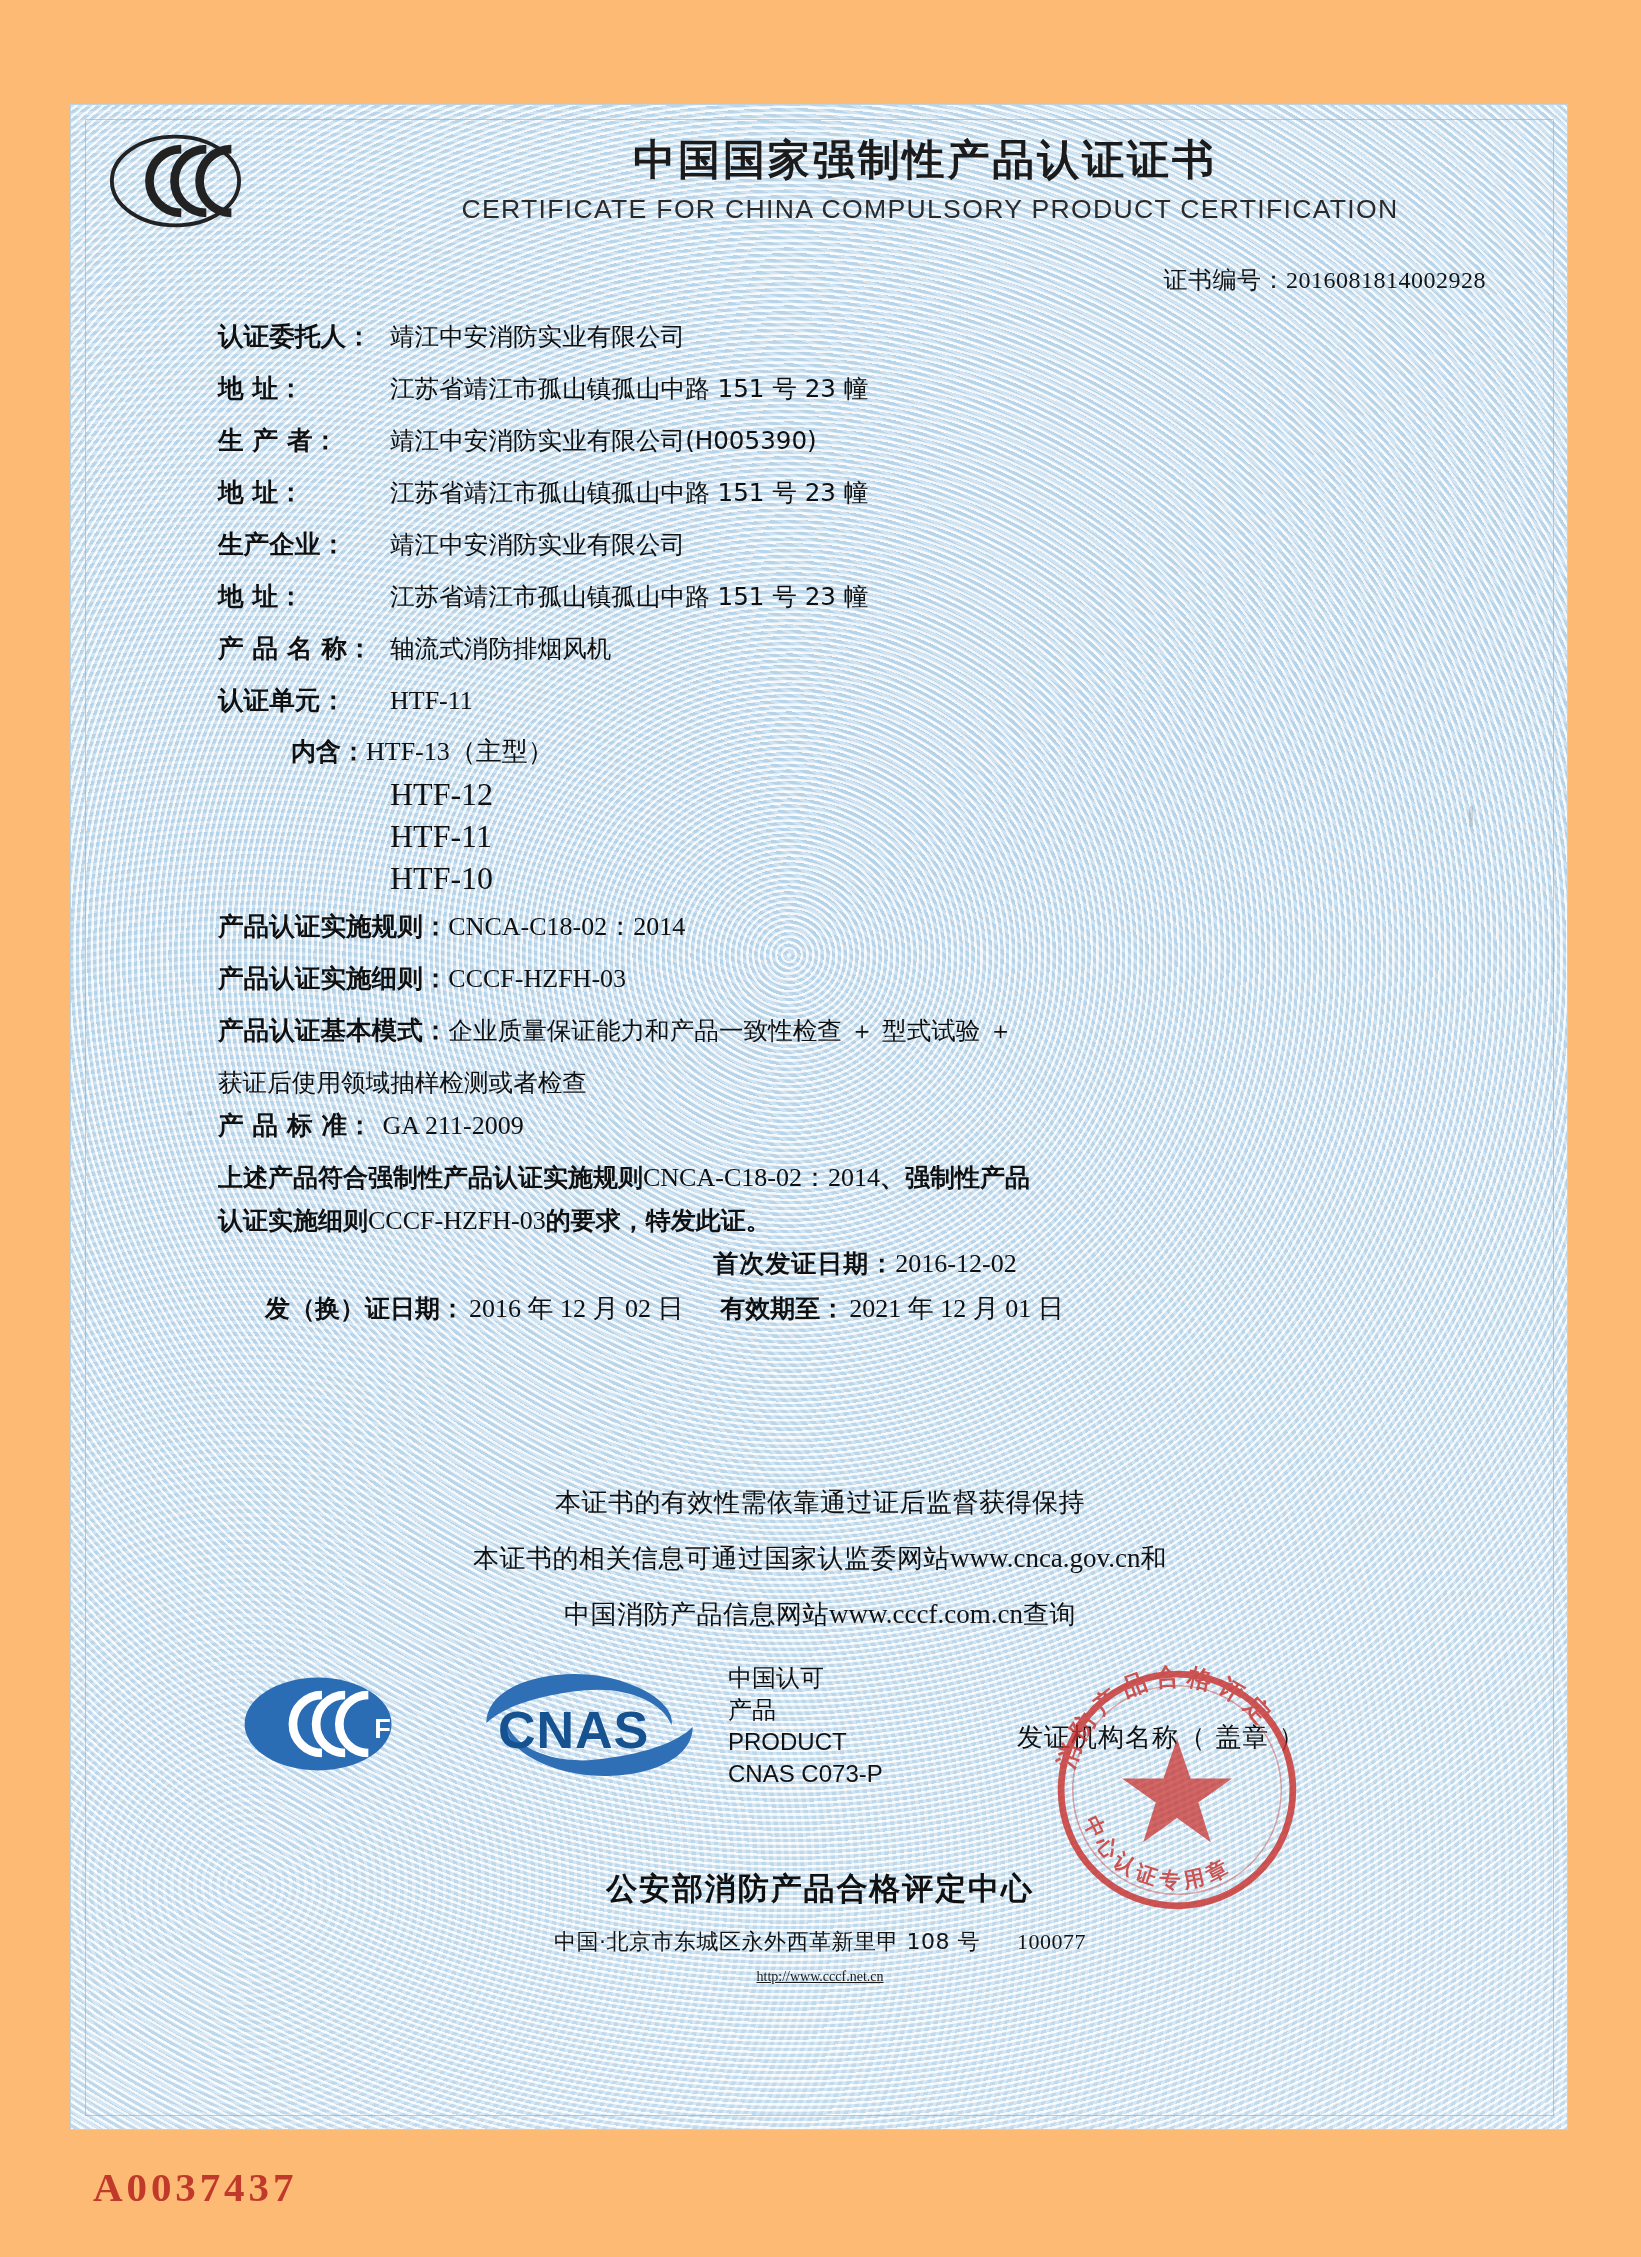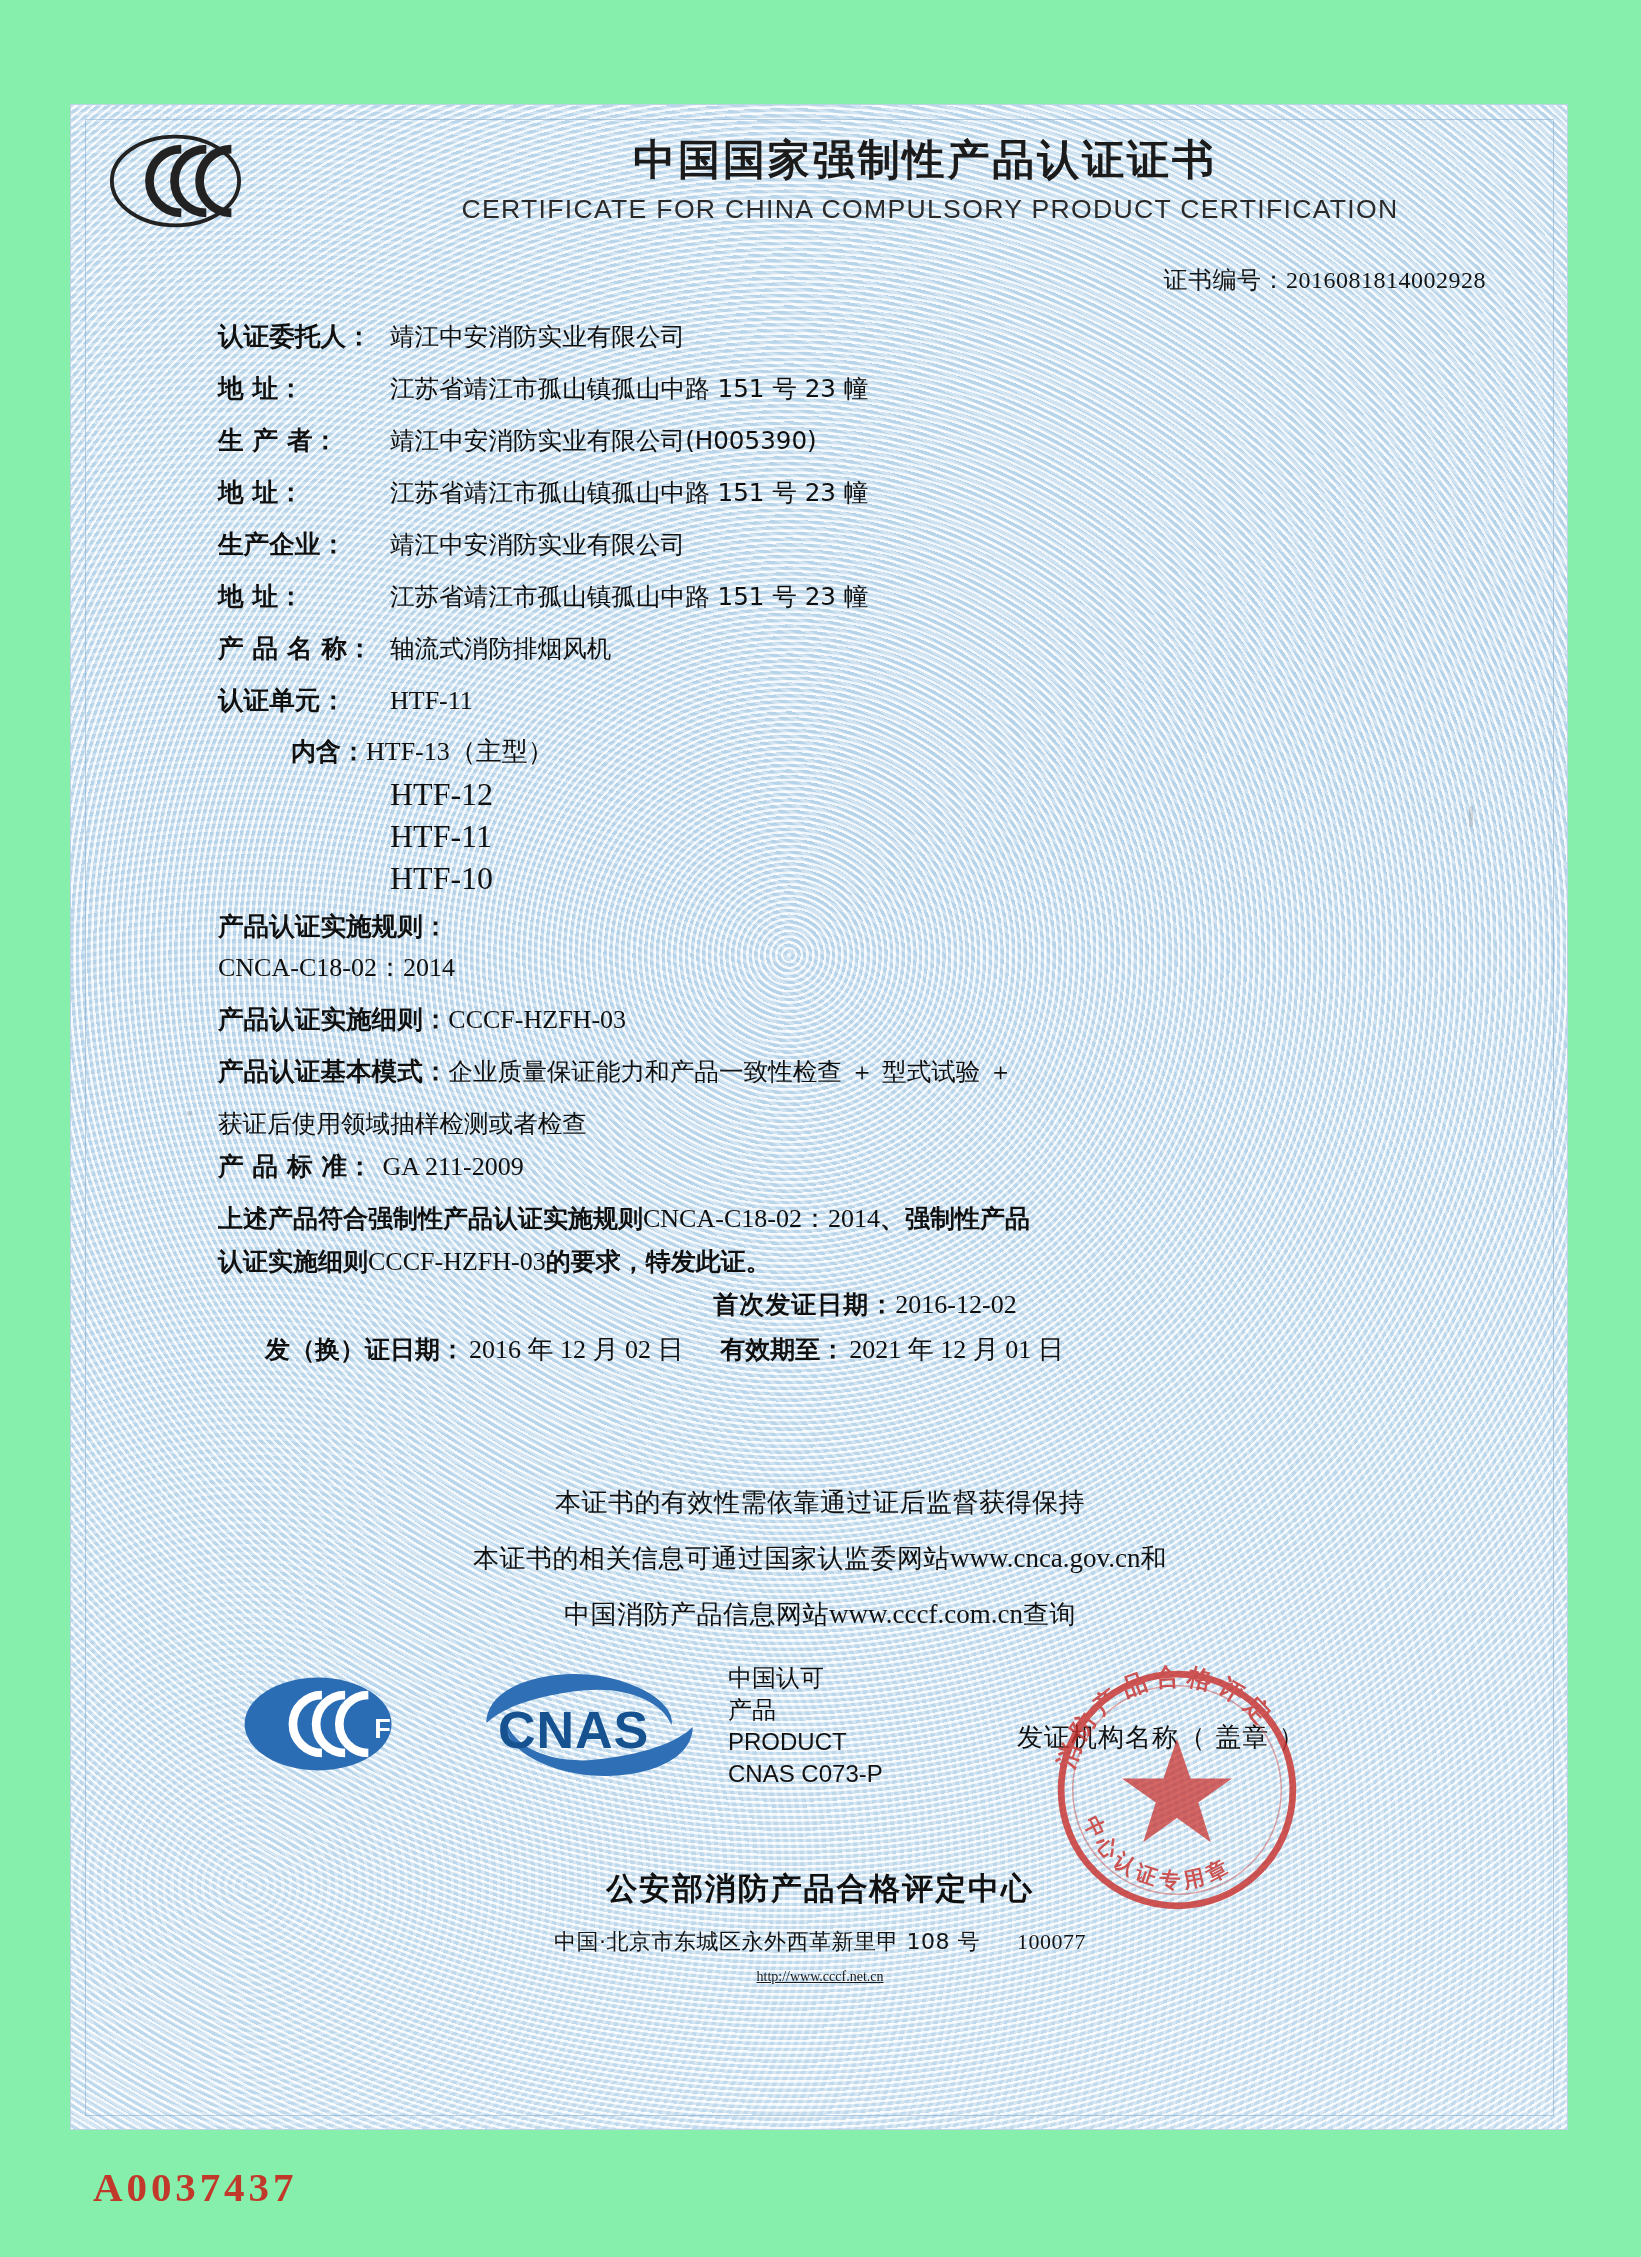--- a/index.html
+++ b/index.html
@@ -13,21 +13,21 @@
     font-family: "Liberation Serif", serif;
     position: relative;
     overflow: hidden;
   }
 
   #page {
     position: absolute;
     left: 0; top: 0;
     width: 1641px;
     height: 2257px;
-    background: #86efac;
+    background: #fdba74;
   }
 
   
   #cert {
     position: absolute;
     left: 70px;
     top: 104px;
     width: 1498px;
     height: 2026px;
     background:
@@ -409,21 +409,21 @@
         </div>
 
         <div class="sub-row">
           <span class="sub-lbl">内含：</span>
           <span class="model">HTF-13（主型）</span>
         </div>
         <div class="model-line">HTF-12</div>
         <div class="model-line">HTF-11</div>
         <div class="model-line">HTF-10</div>
 
-        <div class="row" style="margin-top:5.8px;flex-direction:column;">
+        <div class="row" style="margin-top:5.8px;">
           <span class="lbl">产品认证实施规则：</span>
           <span class="val serif">CNCA-C18-02：2014</span>
         </div>
 
         <div class="row">
           <span class="lbl">产品认证实施细则：</span>
           <span class="val serif">CCCF-HZFH-03</span>
         </div>
 
         <div class="row">

